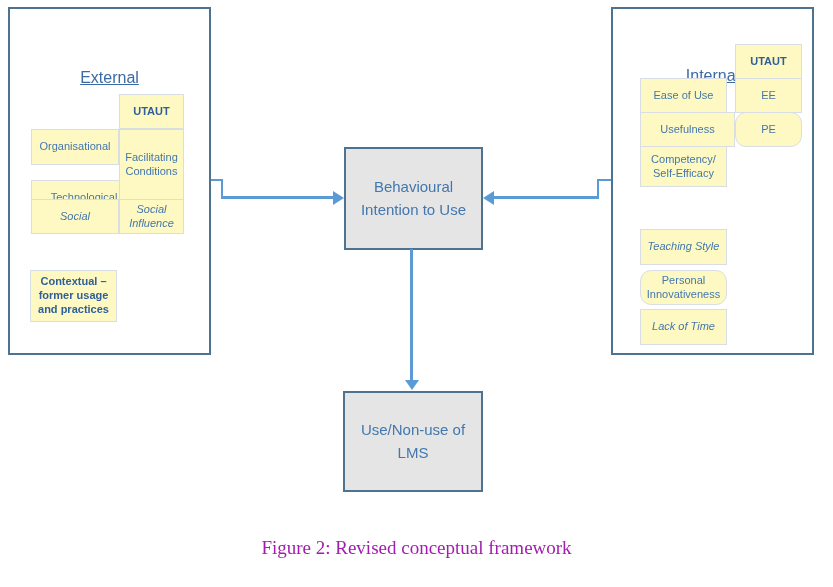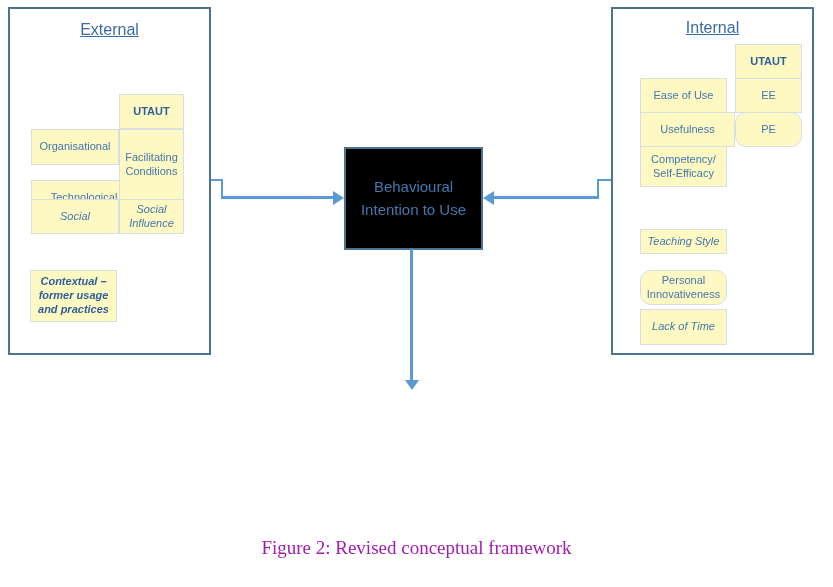--- a/index.html
+++ b/index.html
@@ -17,41 +17,42 @@
     border: 2px solid #4d7390;
     box-sizing: border-box;
   }
   .panel-title {
     position: absolute;
     left: 0; right: 0;
     text-align: center;
     color: #3a6ba3;
     font-size: 16px;
     text-decoration: underline;
+    margin-top: 48px;
   }
   .cell {
     position: absolute;
     box-sizing: border-box;
     border: 1px solid #d9dee5;
     background: #fef9c3;
     color: #4377ad;
     font-size: 11px;
     line-height: 1.25;
     display: flex;
     align-items: center;
     justify-content: center;
     text-align: center;
     white-space: pre-line;
     padding: 1px;
   }
   .cell.bold { font-weight: bold; color: #2f5f99; }
   .cell.italic { font-style: italic; }
   .bigbox {
     position: absolute;
-    background: #000000;
+    background: #e5e5e5;
     border: 2px solid #4d7390;
     box-sizing: border-box;
     display: flex;
     align-items: center;
     justify-content: center;
     text-align: center;
     color: #4377ad;
     font-size: 15px;
     line-height: 1.5;
     white-space: pre-line;
@@ -81,45 +82,47 @@
 
     <div class="cell bold" style="left:109px; top:85px; width:65px; height:35px;">UTAUT</div>
     <div class="cell" style="left:21px; top:120px; width:88px; height:36px;">Organisational</div>
     <div class="cell" style="left:21px; top:171px; width:106px; height:36px;">Technological</div>
     <div class="cell italic" style="left:21px; top:190px; width:88px; height:35px;">Social</div>
     <div class="cell" style="left:109px; top:120px; width:65px; height:71px;">Facilitating
 Conditions</div>
     <div class="cell italic" style="left:109px; top:190px; width:65px; height:35px;">Social
 Influence</div>
 
-    <div class="cell bold" style="left:20px; top:261px; width:87px; height:52px;font-style:italic;">Contextual –
+    <div class="cell bold" style="left:20px; top:261px; width:87px; height:52px;">Contextual –
 former usage
 and practices</div>
   </div>
 
   <div class="panel" style="left:611px; top:7px; width:203px; height:348px;">
     <div class="panel-title" style="top:10px;">Internal</div>
 
     <div class="cell bold" style="left:122px; top:35px; width:67px; height:35px;">UTAUT</div>
     <div class="cell" style="left:122px; top:69px; width:67px; height:35px;">EE</div>
     <div class="cell" style="left:122px; top:103px; width:67px; height:35px;border-radius:11px;">PE</div>
 
     <div class="cell" style="left:27px; top:69px; width:87px; height:35px;">Ease of Use</div>
     <div class="cell" style="left:27px; top:103px; width:95px; height:35px;">Usefulness</div>
     <div class="cell" style="left:27px; top:137px; width:87px; height:41px;">Competency/
 Self-Efficacy</div>
-    <div class="cell italic" style="left:27px; top:220px; width:87px; height:25px;">Teaching Style</div>
+    <div class="cell italic" style="left:27px; top:220px; width:87px; height:36px;">Teaching Style</div>
     <div class="cell" style="left:27px; top:261px; width:87px; height:35px;border-radius:11px;">Personal
 Innovativeness</div>
     <div class="cell italic" style="left:27px; top:300px; width:87px; height:36px;">Lack of Time</div>
   </div>
 
   <div class="bigbox" style="left:344px; top:147px; width:139px; height:103px;">Behavioural
 Intention to Use</div>
 
+  <div class="bigbox" style="left:343px; top:391px; width:140px; height:101px;">Use/Non-use of
+LMS</div>
 
   <div>
     <div class="aline" style="left:211px; top:179px; width:12px; height:2px;"></div>
     <div class="aline" style="left:221px; top:179px; width:2px; height:19px;"></div>
     <div class="aline" style="left:221px; top:196px; width:113px; height:3px;"></div>
     <div class="ahead right" style="left:333px; top:191px;"></div>
   </div>
 
   <div>
     <div class="aline" style="left:599px; top:179px; width:12px; height:2px;"></div>

